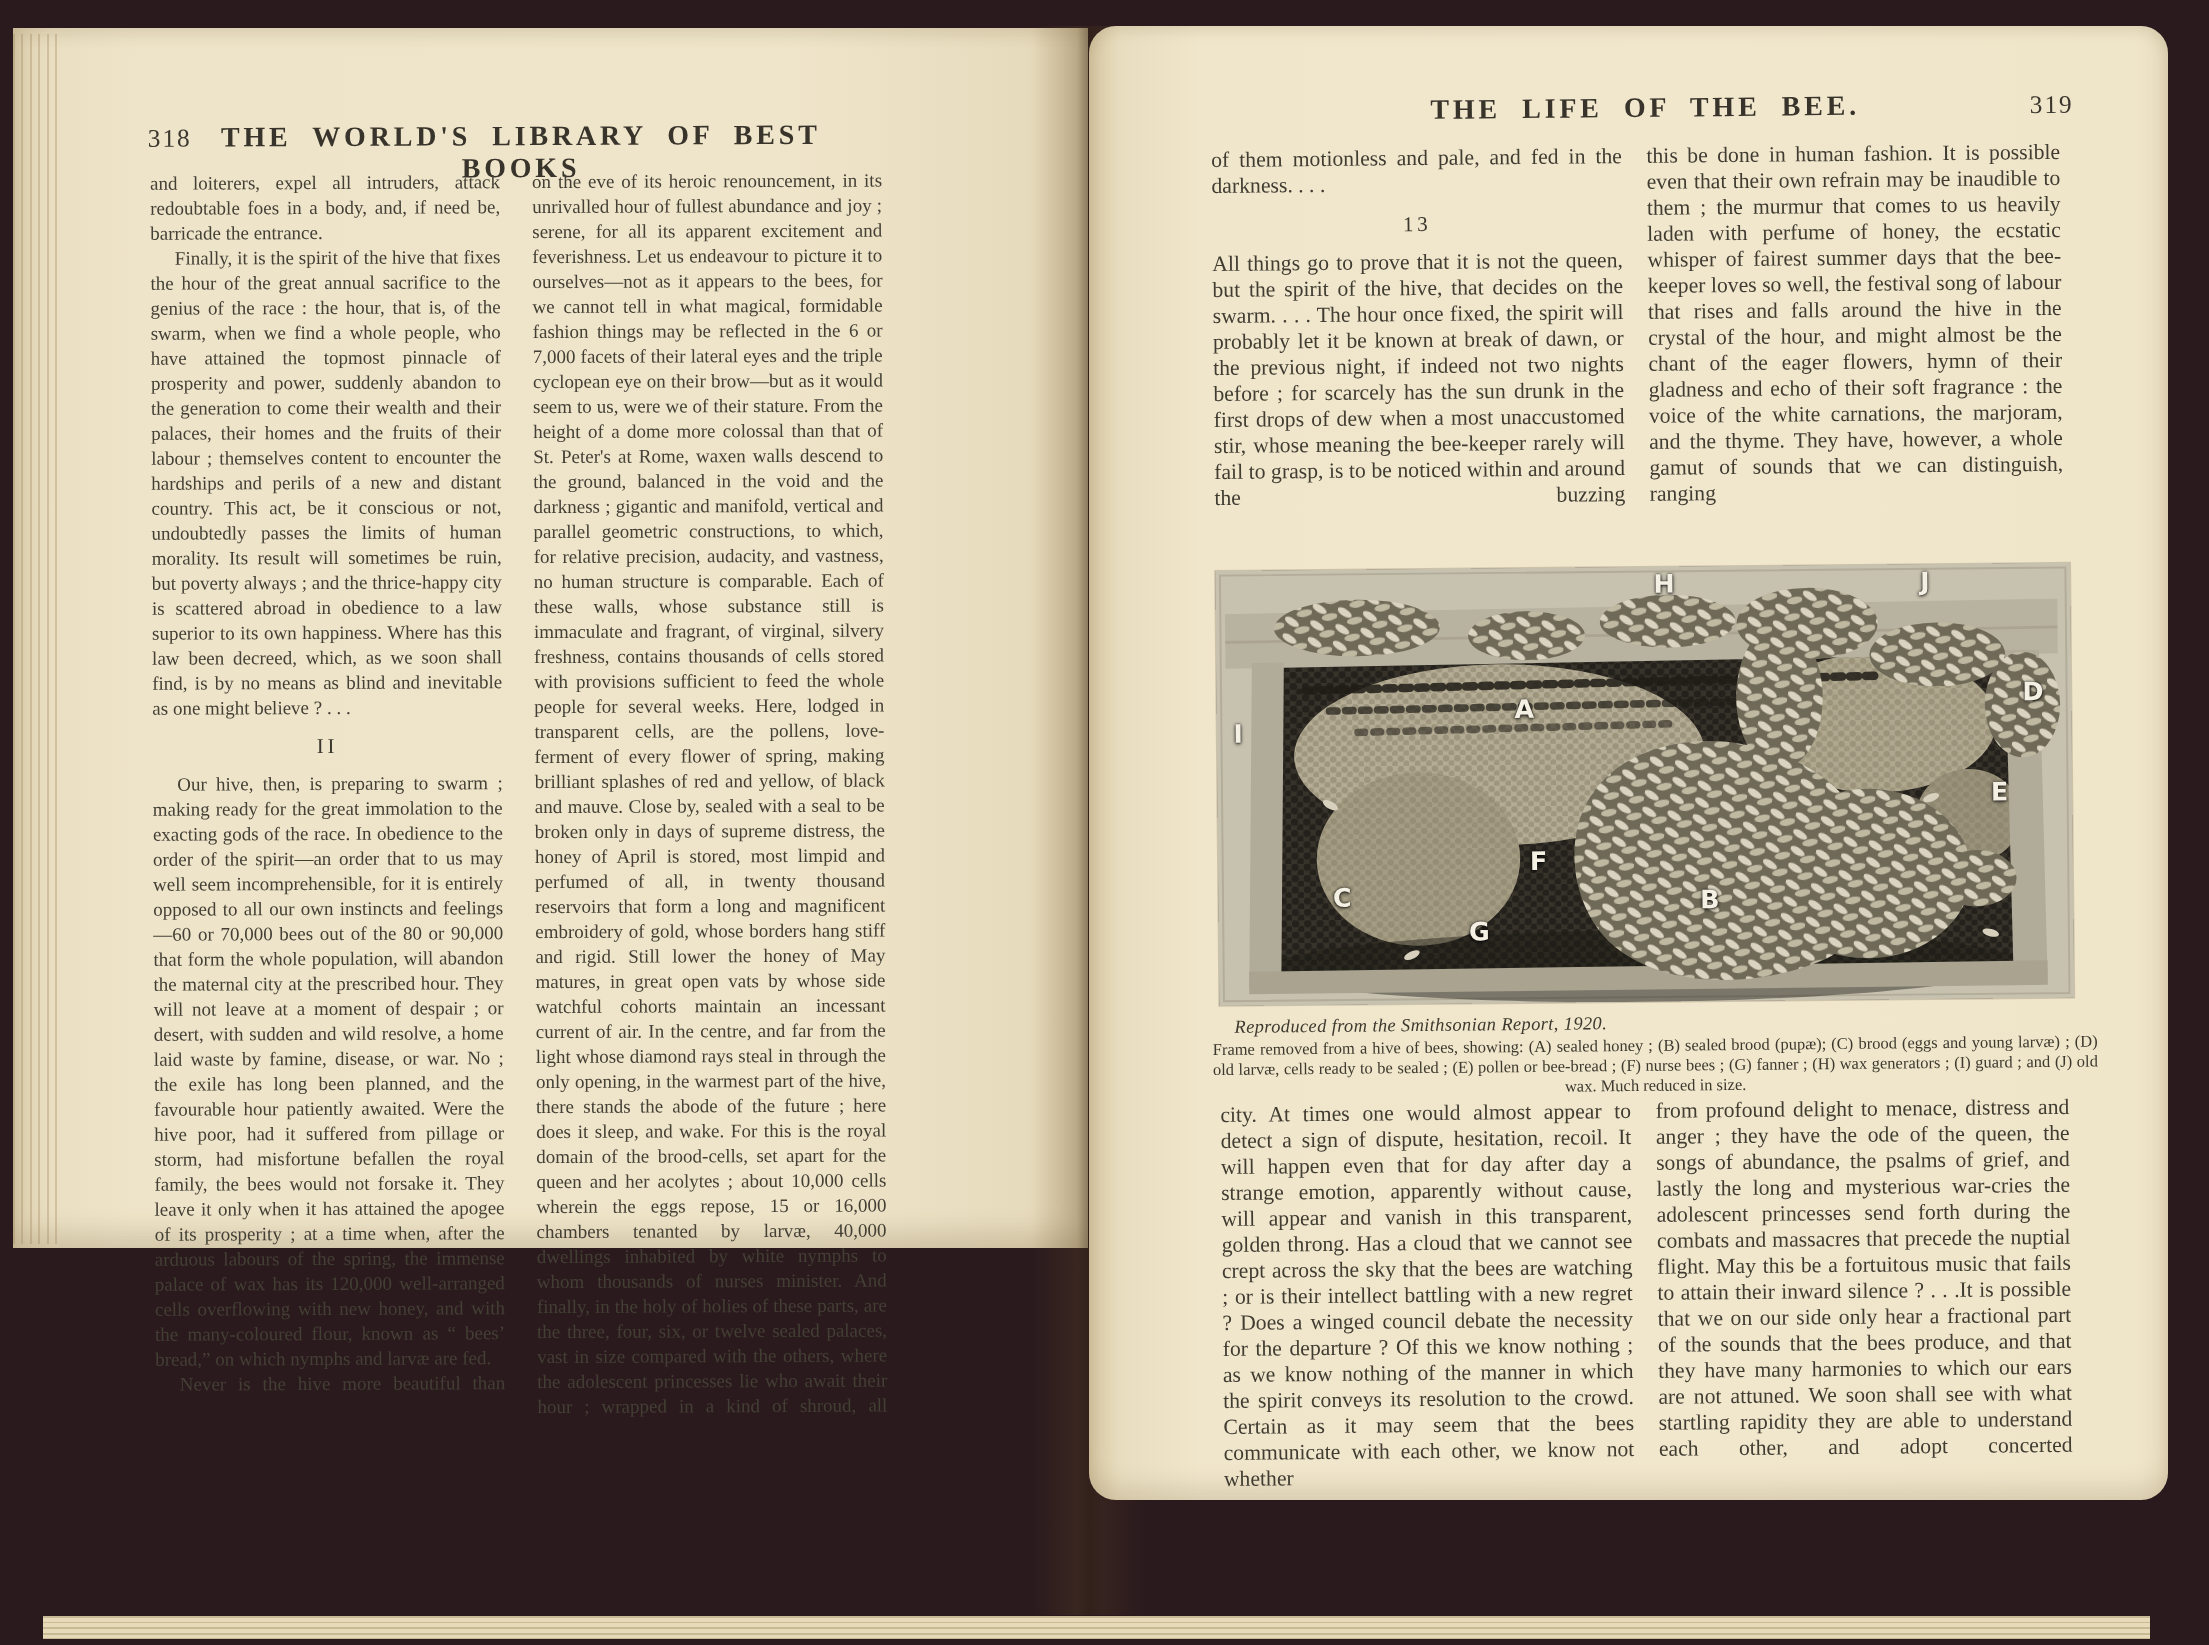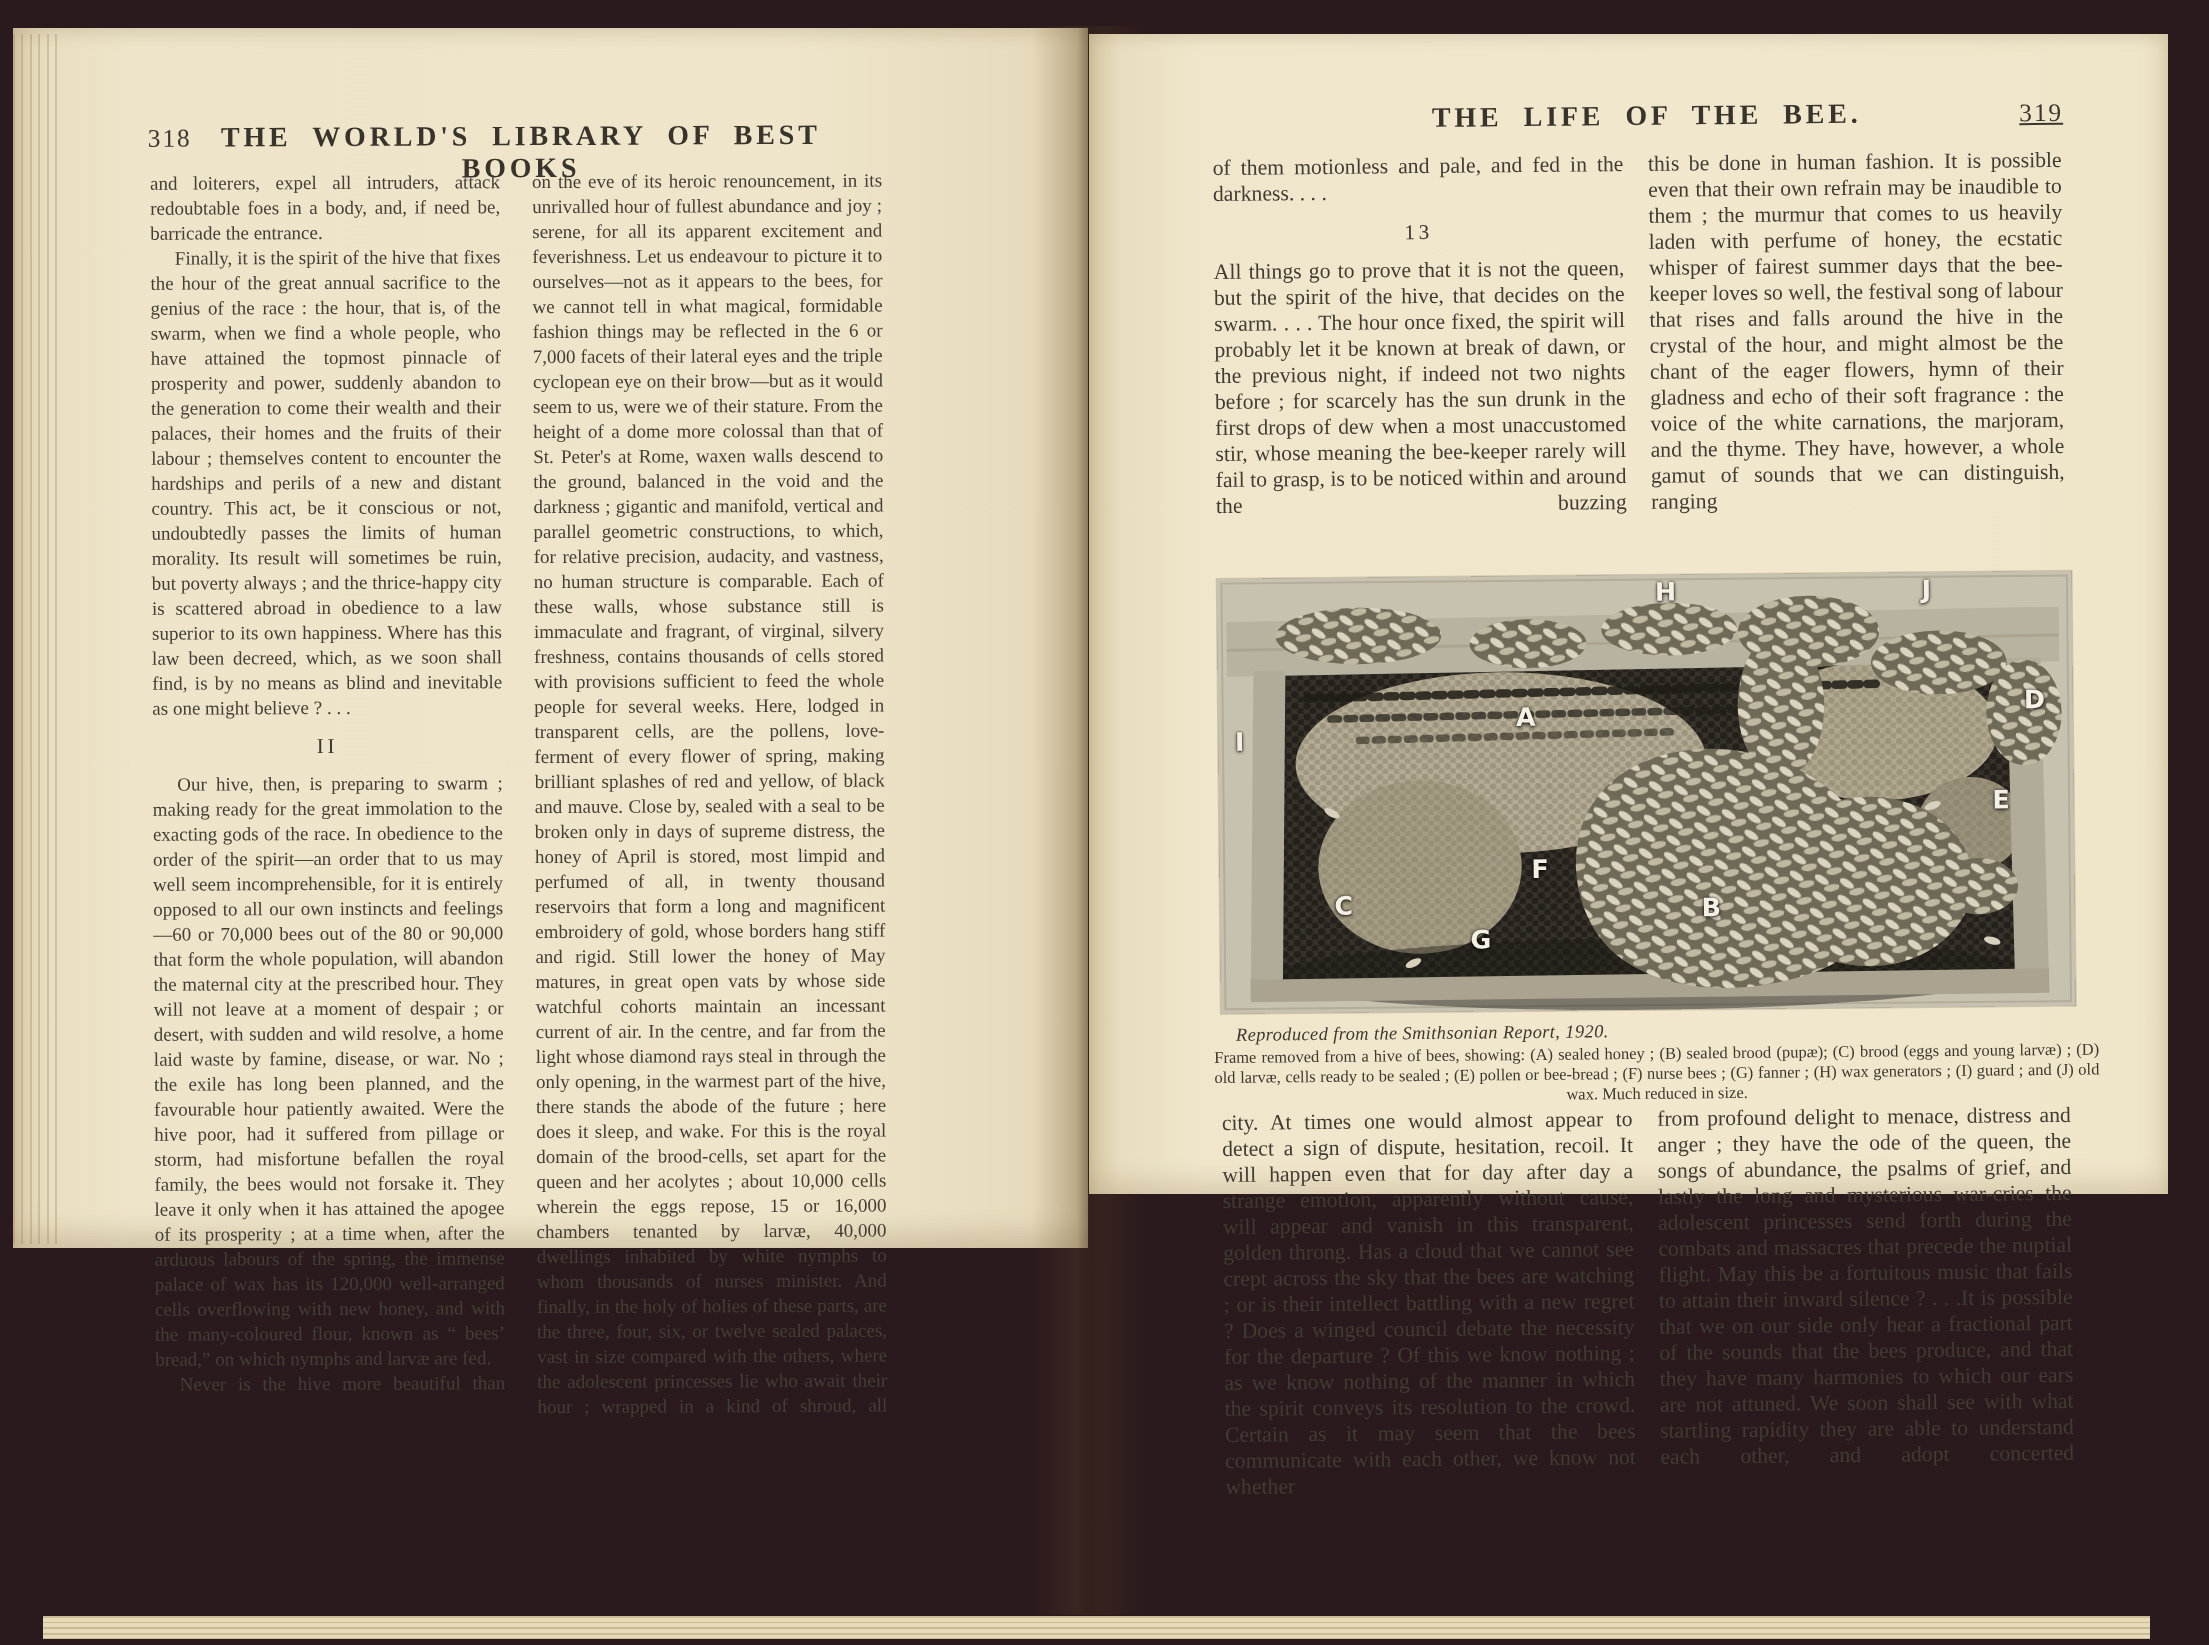--- a/index.html
+++ b/index.html
@@ -12,39 +12,40 @@
   .page-left{
     left:13px;top:28px;width:1075px;height:1220px;
     background:linear-gradient(90deg,#dfd2b1 0,#eadfc2 40px,#eee4c9 122px,#efe5ca 72%,#e7dbbd 94%,#dccda9 100%);
     box-shadow:inset 0 -15px 24.5px rgba(120,95,60,.22), inset 0 9.4px 13px rgba(120,95,60,.12);
   }
   .page-left::before{
     content:"";position:absolute;left:0;top:5.6px;bottom:3.8px;width:45px;
     background:repeating-linear-gradient(90deg,rgba(150,122,82,.30) 0 1.9px,rgba(240,230,205,0) 1.9px 8.5px);
   }
   .page-right{
-    left:1089px;top:34px;width:1079px;height:1160px;
+    left:1089px;top:26px;width:1079px;height:1474px;
     background:linear-gradient(90deg,#d8caa6 0,#e8ddbf 32px,#f0e6cb 113px,#f1e7cd 58%,#efe5c9 97%,#e9dec0 100%);
     box-shadow:inset 0 -13px 22.6px rgba(120,95,60,.18), inset 0 7.5px 11.3px rgba(120,95,60,.10);
+    border-radius:27px;
   }
   .gutter{
     position:absolute;left:1032px;top:26px;width:113px;height:1589px;pointer-events:none;
     background:linear-gradient(90deg,rgba(80,60,35,0) 0%,rgba(95,72,42,.26) 40%,rgba(58,40,24,.48) 51%,rgba(95,72,42,.20) 63%,rgba(80,60,35,0) 100%);
   }
   .bottom-edges{
     position:absolute;left:43px;top:1616px;width:2107px;height:22.6px;
     background:repeating-linear-gradient(180deg,#c9ba96 0 1.9px,#e6dab8 1.9px 5.6px);
   }
   .content-left{position:absolute;inset:0;transform:rotate(-0.25deg);color:#43403６;}
   .content-right{position:absolute;inset:0;transform:rotate(-0.55deg);}
   .pg-header{position:absolute;display:flex;align-items:baseline;color:#3b372e;}
   .header-left{left:137px;top:92px;width:746px;}
   .header-right{left:122px;top:66px;width:881px;}
   .pageno{width:68px;font-size:25.4px;letter-spacing:1.9px;color:#3b372e;}
-  .pageno.right-align{text-align:left;text-decoration:underline;}
+  .pageno.right-align{text-align:center;}
   .htitle{flex:1;text-align:center;font-size:28px;font-weight:bold;letter-spacing:3.8px;word-spacing:10.4px;color:#38342b;}
   .spacer{width:68px;}
   .cols{position:absolute;display:flex;color:#433f35;}
   .cols-left{left:139px;top:141px;width:733px;gap:32px;font-size:19px;line-height:25px;}
   .lcol1{width:350px;}
   .lcol2{width:350px;}
   .cols-right{left:128px;width:849px;font-size:21.7px;line-height:26px;gap:24.5px;color:#403c32;}
   .cols-right-top{top:117px;}
   .cols-right-bottom{top:1072px;}
   .rcol1{width:411px;}

